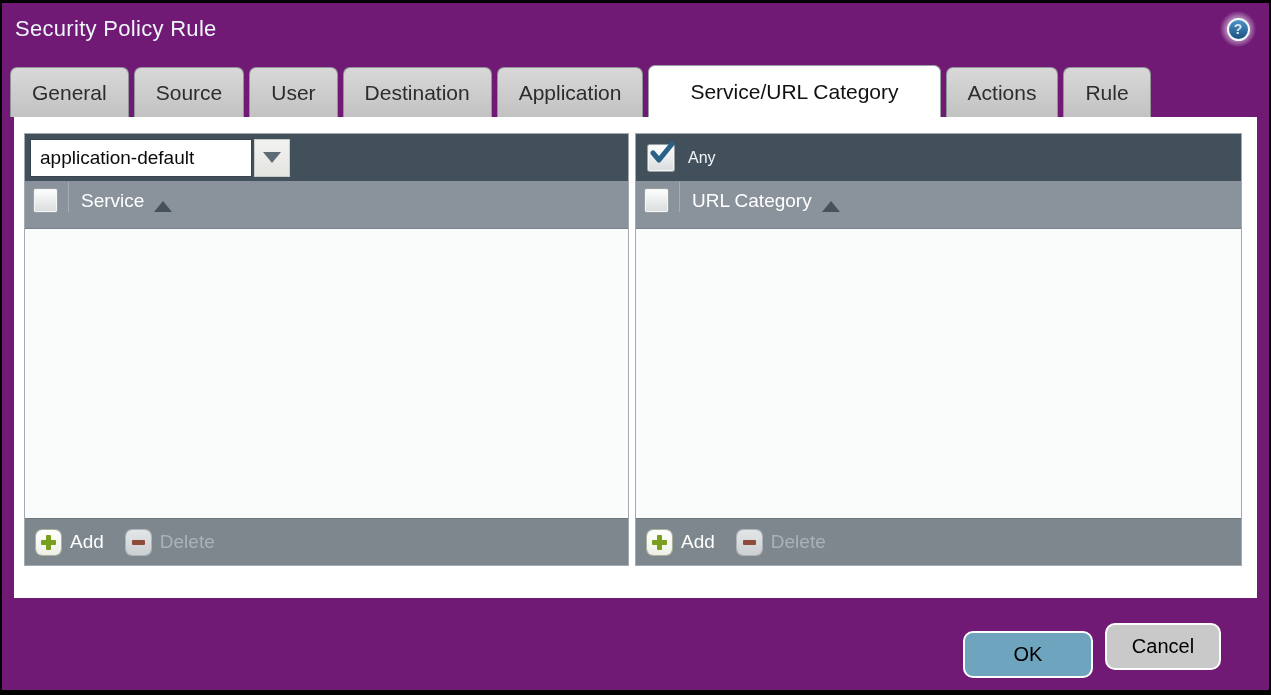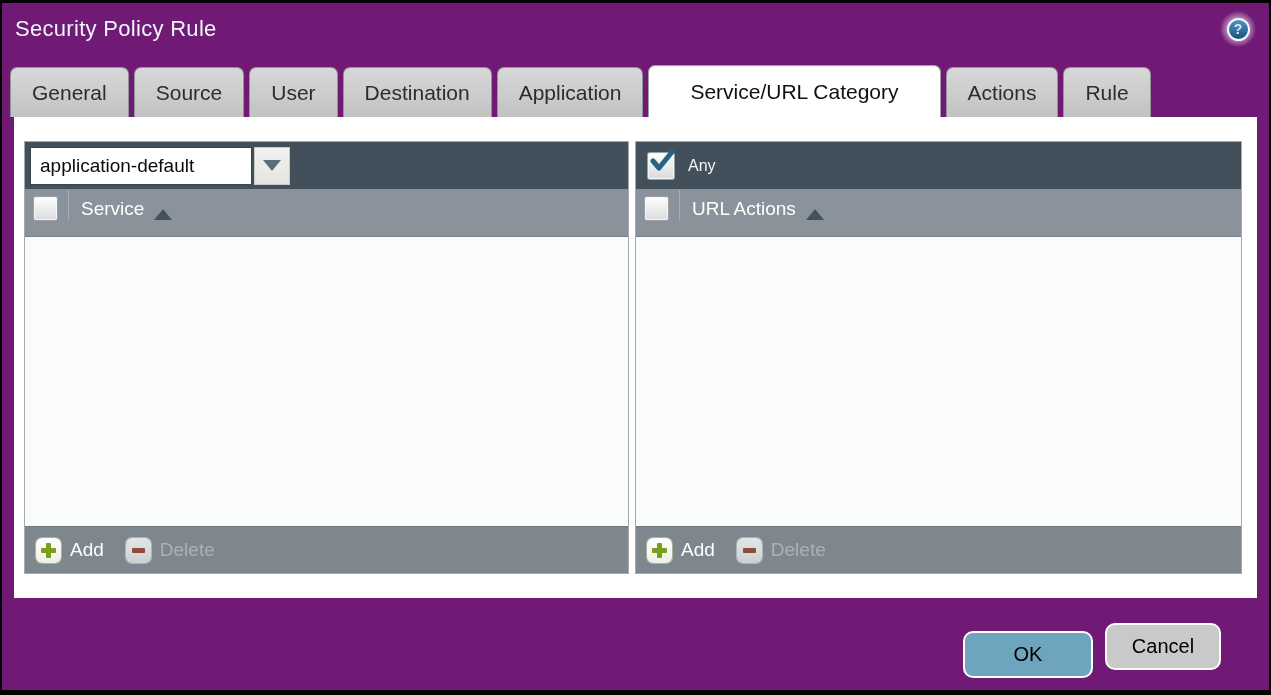--- a/index.html
+++ b/index.html
@@ -50,21 +50,21 @@
   }
 
   
   .content {
     position:absolute; left:12px; top:114px; width:1243px; height:481px;
     background:#fff; z-index:1;
   }
   .panel {
     position:absolute; top:16px; height:433px;
     display:flex; flex-direction:column;
-    border:1px solid #a2abb1; background:#fafbfb;margin-top:8px;
+    border:1px solid #a2abb1; background:#fafbfb;
   }
   .panel.left  { left:10px;  width:605px; }
   .panel.right { left:621px; width:607px; }
 
   .panel-toolbar {
     height:47px; background:#41505a; flex:0 0 auto;
     display:flex; align-items:center; padding:0 5px;
   }
   .panel-header {
     height:48px; background:#8a939b; flex:0 0 auto;
@@ -212,21 +212,21 @@
         <div class="cb big" style="margin-left:7px;">
           <svg class="check-icon" viewBox="0 0 26 26">
             <path d="M4 12 L10 19 L23 3" fill="none" stroke="#2a6187" stroke-width="5" stroke-linecap="round" stroke-linejoin="round"></path>
           </svg>
         </div>
         <span class="any-row-label">Any</span>
       </div>
       <div class="panel-header">
         <div class="cb"></div>
         <div class="col-sep"></div>
-        <span>URL Actions</span>
+        <span>URL Category</span>
         <span class="sort-asc"></span>
       </div>
       <div class="panel-body"></div>
       <div class="panel-footer">
         <div class="act-btn">
           <span class="ico plus"></span>
           <span class="lbl">Add</span>
         </div>
         <div class="act-btn disabled">
           <span class="ico minus"></span>

